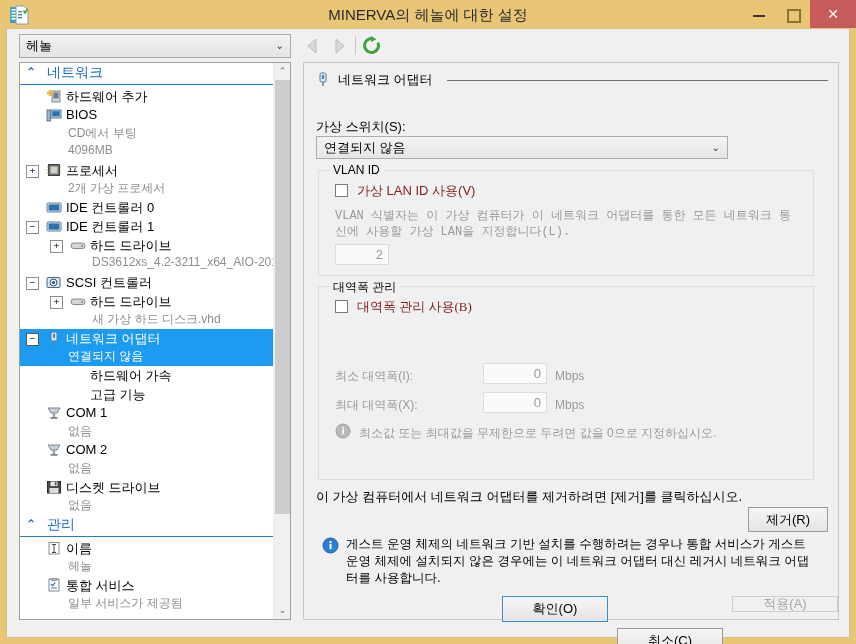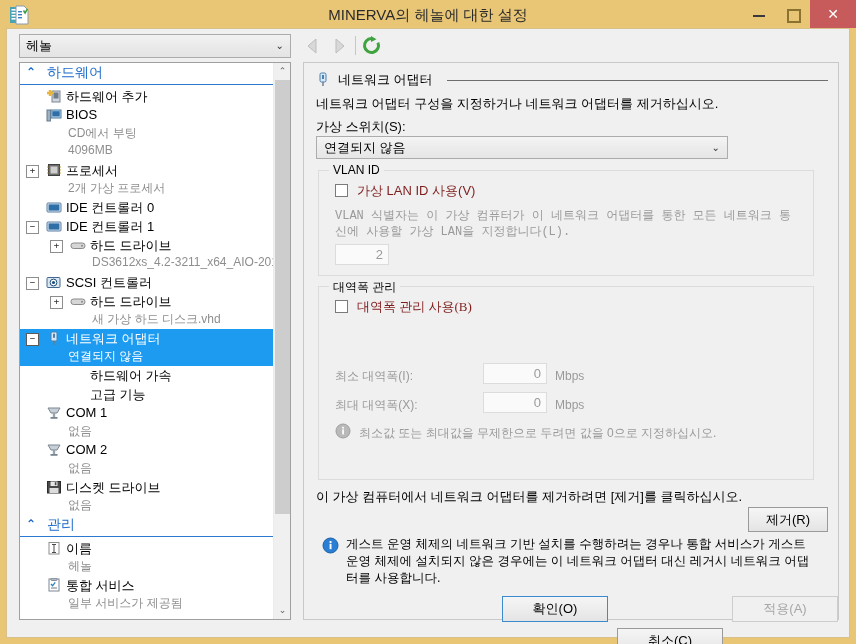--- a/index.html
+++ b/index.html
@@ -351,21 +351,21 @@
         <path d="M10.5 3.5 a7 7 0 1 0 6.4 4.2" stroke="#3fa33f" stroke-width="3" fill="none"></path>
         <path d="M10 1 L10 7 L15.5 4.2 Z" fill="#3fa33f"></path>
       </svg>
     </div>
 
     <div class="tree-panel">
       <div class="tree-scroll">
         <div class="tree-inner" id="tree-inner">
             <div class="grp">
               <div class="chev">⌃</div>
-              <div class="glabel">하드웨어</div>
+              <div class="glabel">네트워크</div>
             </div>
             <div class="node">
               <div class="nicon" style="left:26px"><svg width="16" height="15" viewBox="0 0 16 15">
                   <rect x="6" y="2" width="8" height="11" fill="#cfd6dd" stroke="#7d8893"></rect>
                   <rect x="7.5" y="3.5" width="5" height="6" fill="#6f7d8b"></rect>
                   <path d="M1 4 h6 M4 1 v6" stroke="#e8b53a" stroke-width="2.4"></path>
                 </svg></div>
               <div class="nlabel" style="left:46px">하드웨어 추가</div>
             </div>
             <div class="node">
@@ -536,21 +536,20 @@
           <svg width="14" height="16" viewBox="0 0 14 16">
             <rect x="4" y="1" width="6" height="9" rx="1.5" fill="#d7e7f5" stroke="#4a7fae" stroke-width="1"></rect>
             <rect x="6" y="3" width="2" height="4" fill="#4a7fae"></rect>
             <rect x="6.3" y="10" width="1.4" height="4" fill="#6a7a8a"></rect>
           </svg>
         </div>
         <div class="htext">네트워크 어댑터</div>
         <div class="hline" id="sect-hline" style="left: 130.625px; right: 0px;"></div>
       </div>
 
-      <div class="desc" style="left:12px; top:32px;">네트워크 어댑터 구성을 지정하거나 네트워크 어댑터를 제거하십시오.</div>
 
       <div class="lbl" style="left:12px; top:55px;">가상 스위치(S):</div>
       <div class="combo" style="left:12px; top:73px; width:412px; height:23px;">
         <div class="val">연결되지 않음</div>
         <div class="arrow">⌄</div>
       </div>
 
       <div class="groupbox" style="left:14px; top:107px; width:496px; height:106px;">
         <div class="gtitle">VLAN ID</div>
         <div class="cb" style="left:16px; top:13px;"></div>
@@ -602,17 +601,17 @@
       </div>
       <div class="infotext" style="left:42px; top:473px; width:470px;">게스트 운영 체제의 네트워크 기반 설치를 수행하려는 경우나 통합 서비스가 게스트 운영 체제에 설치되지 않은 경우에는 이 네트워크 어댑터 대신 레거시 네트워크 어댑터를 사용합니다.</div>
     </div>
 
     <div class="btn default" style="left:495px; top:567px; width:106px; height:26px;">
       <span>확인(O)</span>
     </div>
     <div class="btn" style="left:610px; top:599px; width:106px; height:26px;">
       <span>취소(C)</span>
     </div>
-    <div class="btn disabled" style="left:725px; top:567px; width:106px; height:26px;">
+    <div class="btn disabled" style="left:725px; top:567px; width:106px; height:16px;">
       <span>적용(A)</span>
     </div>
   </div>
 </div>
 
 </body></html>

